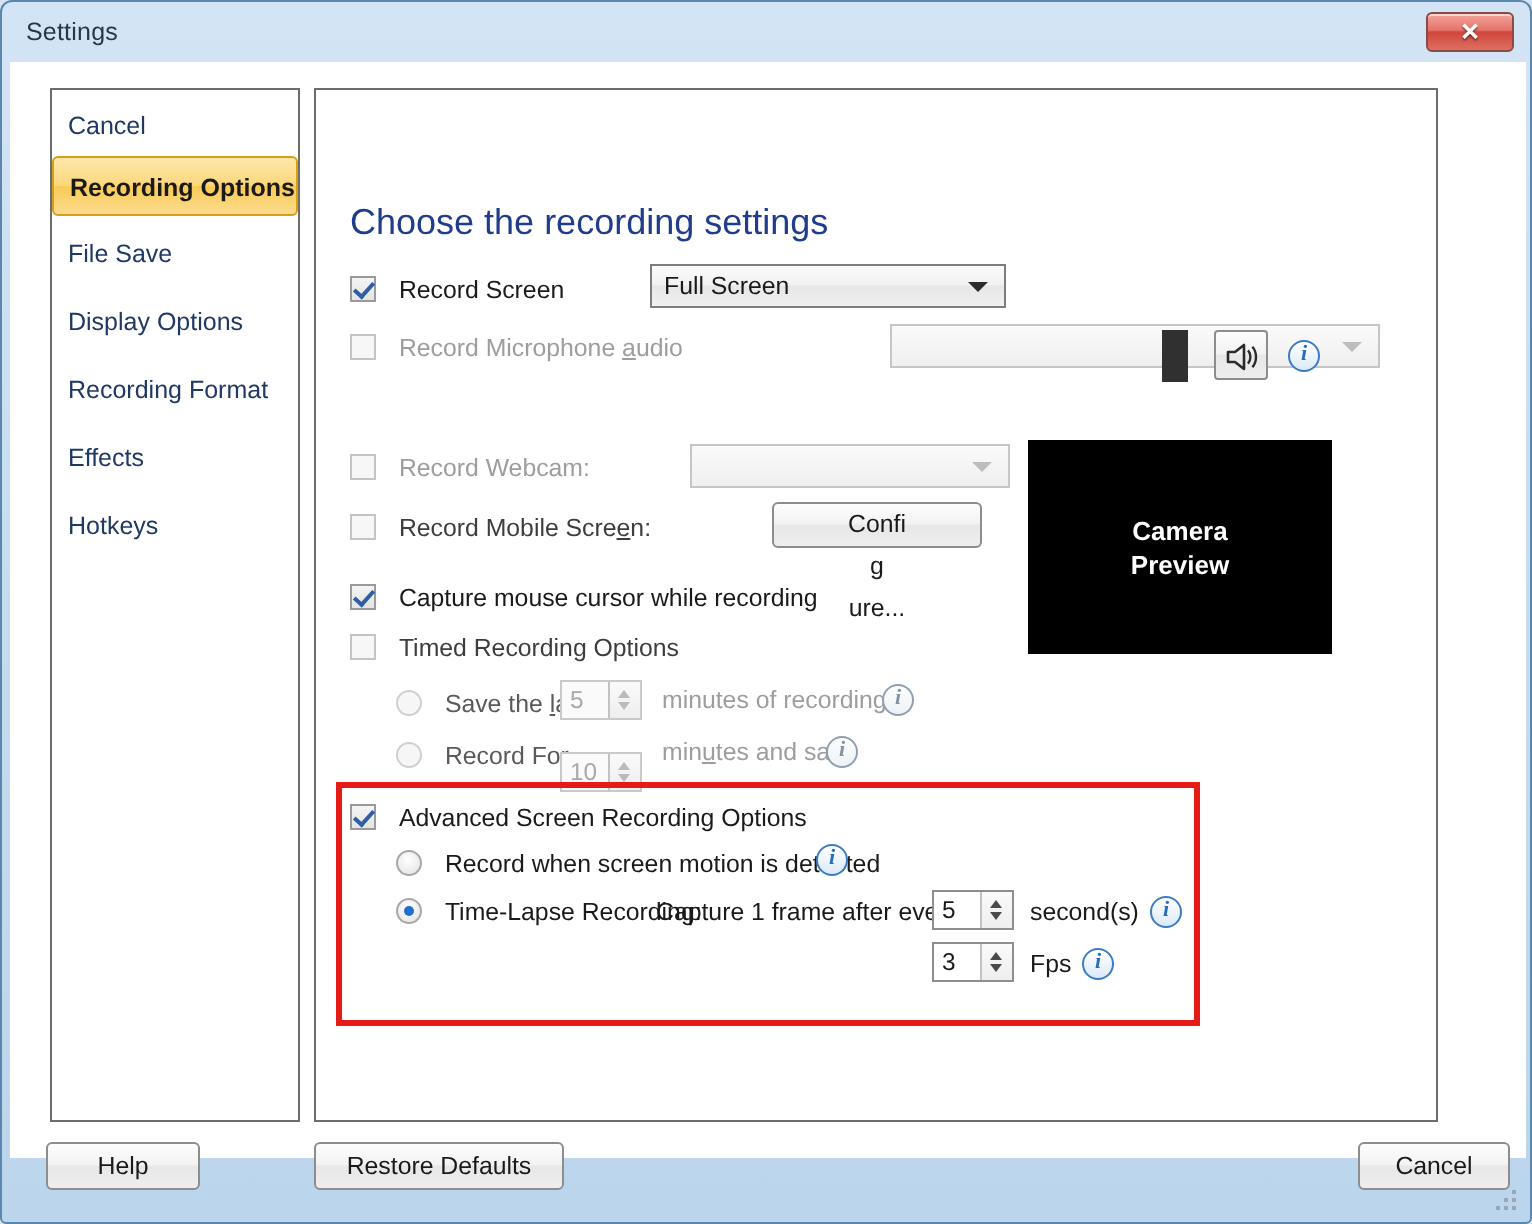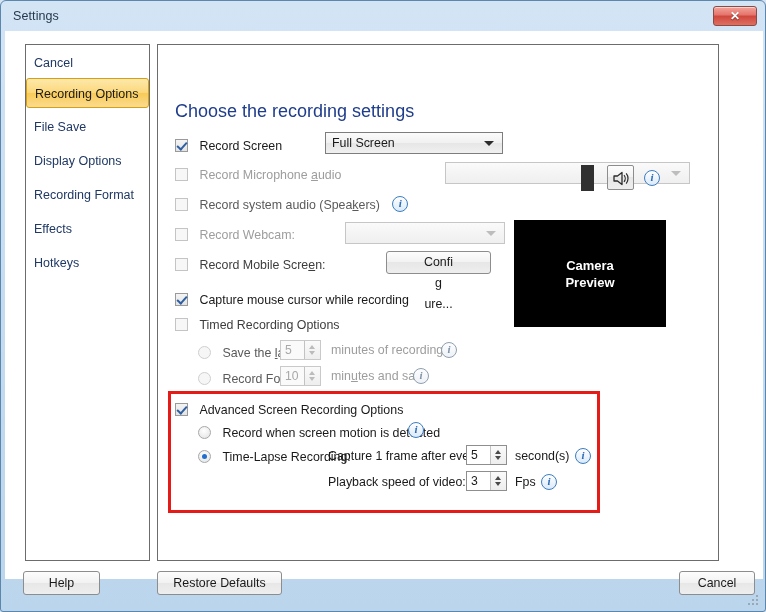--- a/index.html
+++ b/index.html
@@ -88,21 +88,21 @@
     padding-left: 8px;
     box-sizing: border-box;
     cursor: pointer;
     white-space: nowrap;
   }
   .side-item.selected {
     background: linear-gradient(to bottom, #fde8ab 0%, #fbd77a 50%, #f8ca57 51%, #fbdb8e 100%);
     border: 1px solid #d3a017;
     border-radius: 3px;
     color: #1a1a1a;
-    font-weight: normal;
+    font-weight: bold;
   }
 
   
   .main-panel {
     position: absolute;
     left: 152px; top: 13px;
     width: 562px; height: 517px;
     border: 1px solid #6c6c6c;
     background: #ffffff;
     box-sizing: border-box;
@@ -426,25 +426,20 @@
 
       <div class="row" style="top:120px">
         <span class="cb disabled"></span>
         <span class="cb-label disabled"><span>Record Microphone </span><u>a</u><span>udio</span></span>
       </div>
       <div class="combo disabled" style="left:287px; top:117px; width:245px; height:22px;">
         <span class="ctext"></span>
         <span class="arrow"></span>
       </div>
 
-      <div class="row" style="top:150px">
-        <span class="cb disabled"></span>
-        <span class="cb-label" style="color:#5a5a5a"><span>Record system audio (Spea</span><u>k</u><span>ers)</span></span>
-        <span class="info" style="margin-left:8px"></span>
-      </div>
 
       <div class="row" style="top:180px">
         <span class="cb disabled"></span>
         <span class="cb-label disabled">Record Webcam:</span>
       </div>
       <div class="combo disabled" style="left:187px; top:177px; width:160px; height:22px;">
         <span class="ctext"></span>
         <span class="arrow"></span>
       </div>
 
@@ -477,21 +472,21 @@
           <span class="sdn"></span>
         </span>
       </div>
       <div class="stxt dim" style="left:173px; top:298px;">minutes of recordings</div>
       <span class="info grey" style="position:absolute; left:283px; top:297px;"></span>
 
       <div class="row" style="left:40px; top:324px">
         <span class="rb disabled"></span>
         <span class="rb-label" style="color:#5a5a5a">Record For</span>
       </div>
-      <div class="spin disabled" style="left:122px; top:321px;">
+      <div class="spin disabled" style="left:122px; top:331px;">
         <span class="sv">10</span>
         <span class="sbtns">
           <span class="sup"></span>
           <span class="sdn"></span>
         </span>
       </div>
       <div class="stxt dim" style="left:173px; top:324px;"><span>min</span><u>u</u><span>tes and save</span></div>
       <span class="info grey" style="position:absolute; left:255px; top:323px;"></span>
 
       <div class="row" style="top:355px">
@@ -513,21 +508,20 @@
       <div class="spin" style="left:308px; top:400px;">
         <span class="sv">5</span>
         <span class="sbtns">
           <span class="sup"></span>
           <span class="sdn"></span>
         </span>
       </div>
       <div class="stxt" style="left:357px; top:404px;">second(s)</div>
       <span class="info" style="position:absolute; left:417px; top:403px;"></span>
 
-      <div class="stxt" style="left:170px; top:430px;">Playback speed of video:</div>
       <div class="spin" style="left:308px; top:426px;">
         <span class="sv">3</span>
         <span class="sbtns">
           <span class="sup"></span>
           <span class="sdn"></span>
         </span>
       </div>
       <div class="stxt" style="left:357px; top:430px;">Fps</div>
       <span class="info" style="position:absolute; left:383px; top:429px;"></span>
 

